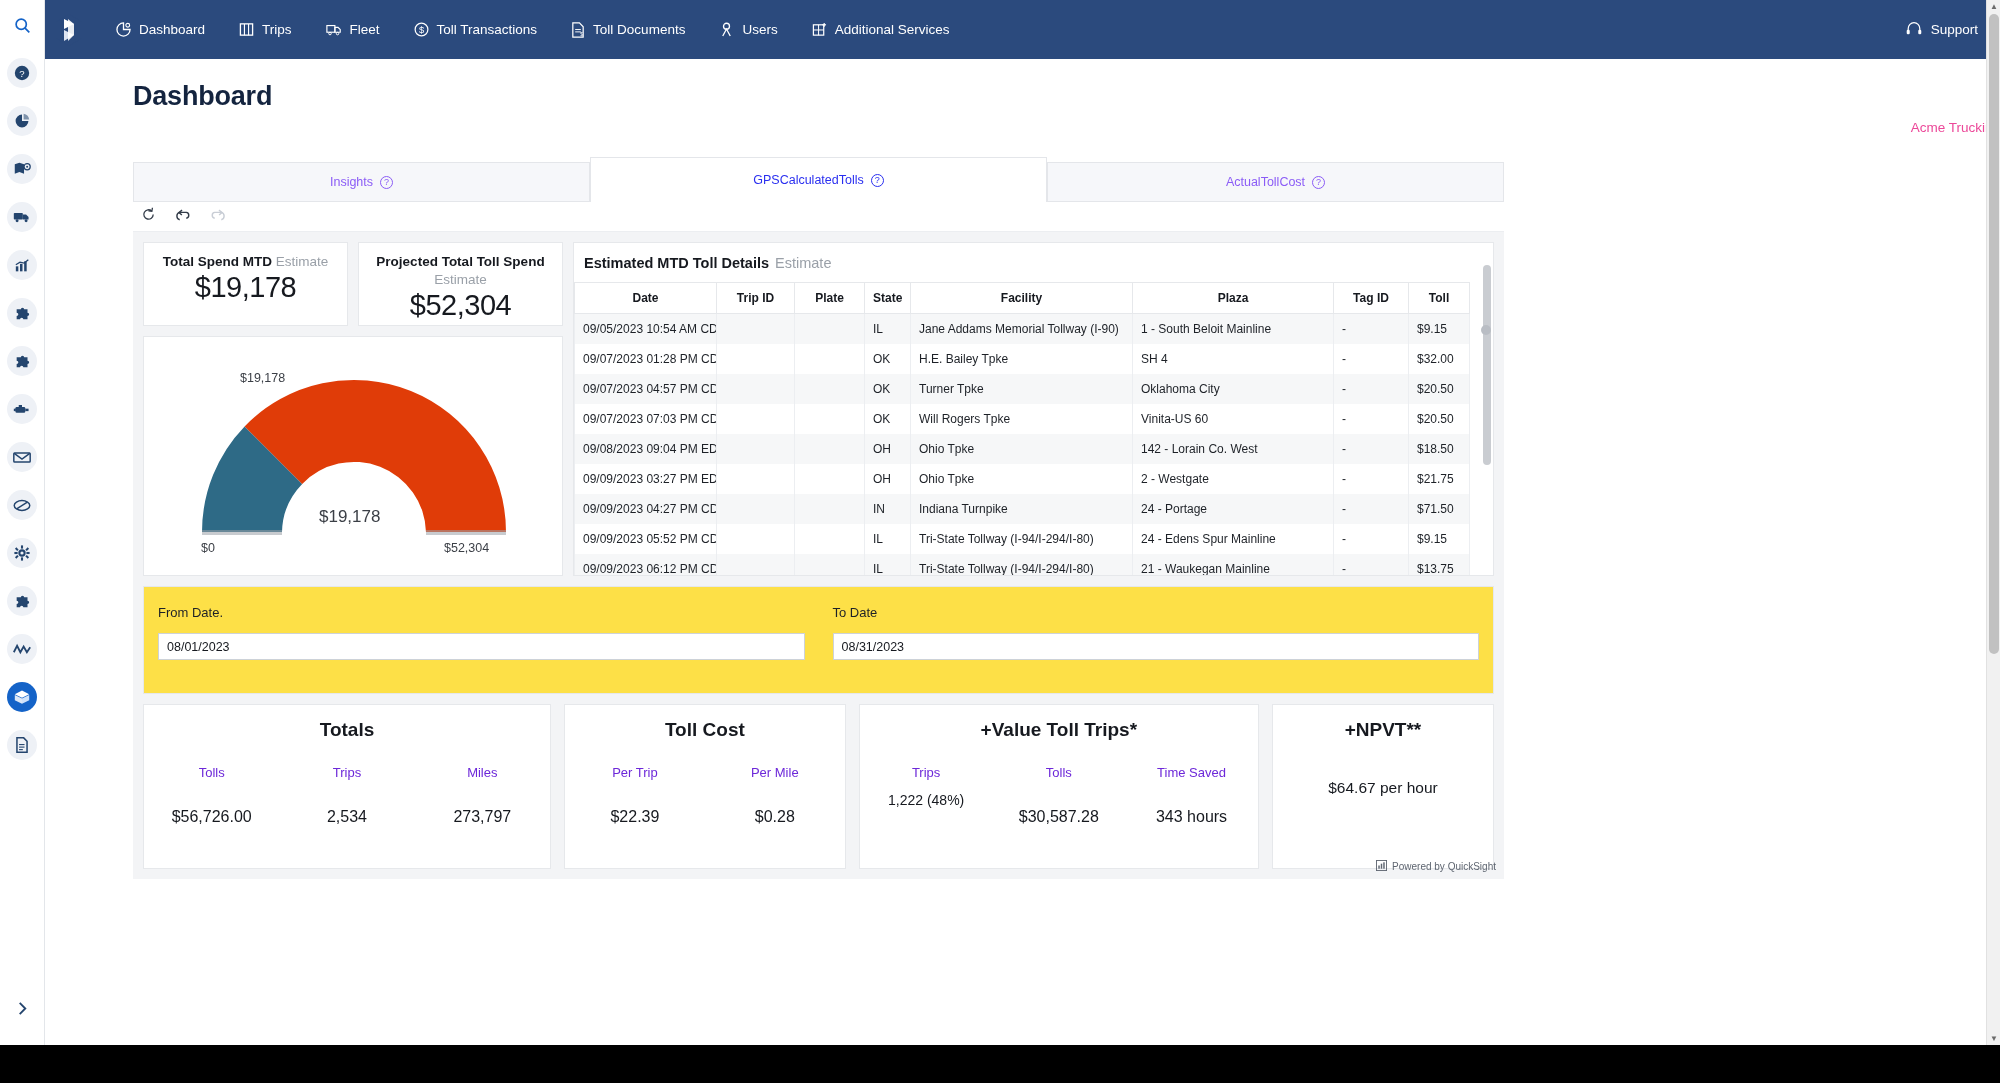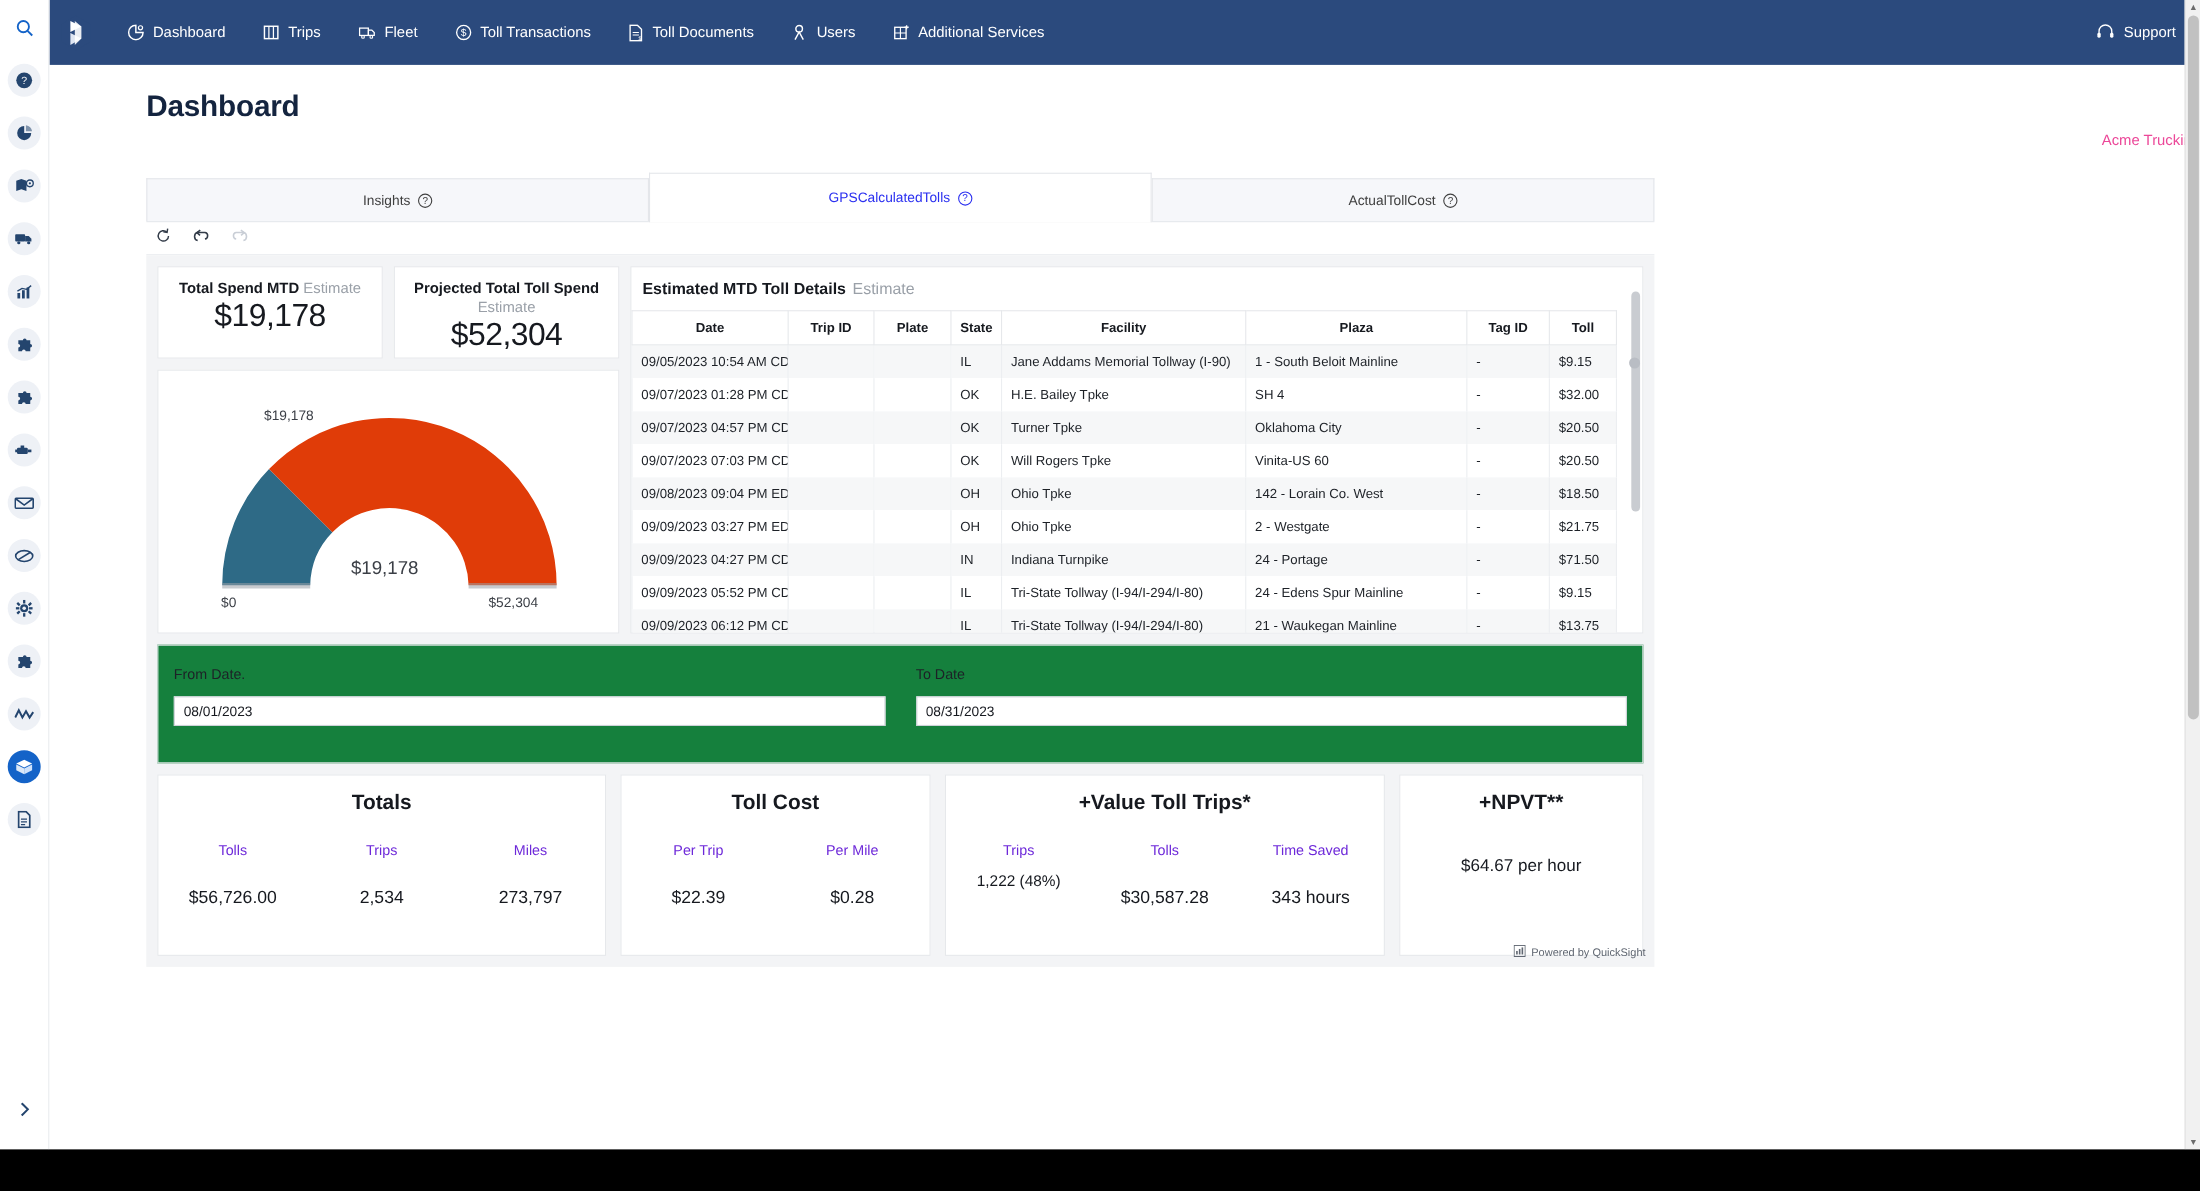--- a/index.html
+++ b/index.html
@@ -80,21 +80,21 @@
   .page-title { font-size: 27px; font-weight: bold; color: #14243f; letter-spacing: -0.2px; }
   .page-sub { font-size: 13.5px; color: #ec4899; margin-top: 8px; text-align: right; }
 
   
   .tabs {
     margin: 27px 0 0 88px; width: 1371px; height: 40px;
     display: flex; border-bottom: 1px solid #e4e6ea;
   }
   .tab {
     flex: 1 1 0; display: flex; align-items: center; justify-content: center;
-    gap: 7px; font-size: 12.5px; color: #404040;
+    gap: 7px; font-size: 12.5px; color: #8b5cf6;
     background: #f6f7fa; border: 1px solid #e4e6ea; border-bottom: none;
   }
   .tab.active { background: #ffffff; color: #2a2ff0; border-color: #e4e6ea; margin-top: -5px; height: 45px; }
   .qmark {
     width: 13px; height: 13px; border-radius: 50%;
     border: 1px solid currentColor; font-size: 9px;
     display: inline-flex; align-items: center; justify-content: center;
     line-height: 1;
   }
 
@@ -163,21 +163,21 @@
     position: absolute; right: 2px; top: 22px; width: 8px; height: 200px;
     background: #c9ccd1; border-radius: 4px;
   }
   .panel-dot {
     position: absolute; right: 2px; top: 82px; width: 10px; height: 10px;
     border-radius: 50%; background: #b9bdc4;
   }
 
   
   .filter-card {
-    margin-top: 10px; background: #15803d; border: 1px solid #e6e8eb;
+    margin-top: 10px; background: #fde047; border: 1px solid #e6e8eb;
     height: 108px; display: flex; padding: 18px 14px 0 14px; gap: 28px;
   }
   .filter { flex: 1 1 0; }
   .filter-label { font-size: 13px; color: #1d2127; margin-bottom: 13px; }
   .filter-input {
     width: 100%; height: 27px; border: 1px solid #cdd2d8; background: #fff;
     font-size: 12.5px; color: #16191f; padding: 0 8px;
     font-family: "Liberation Sans", sans-serif;
   }
 

